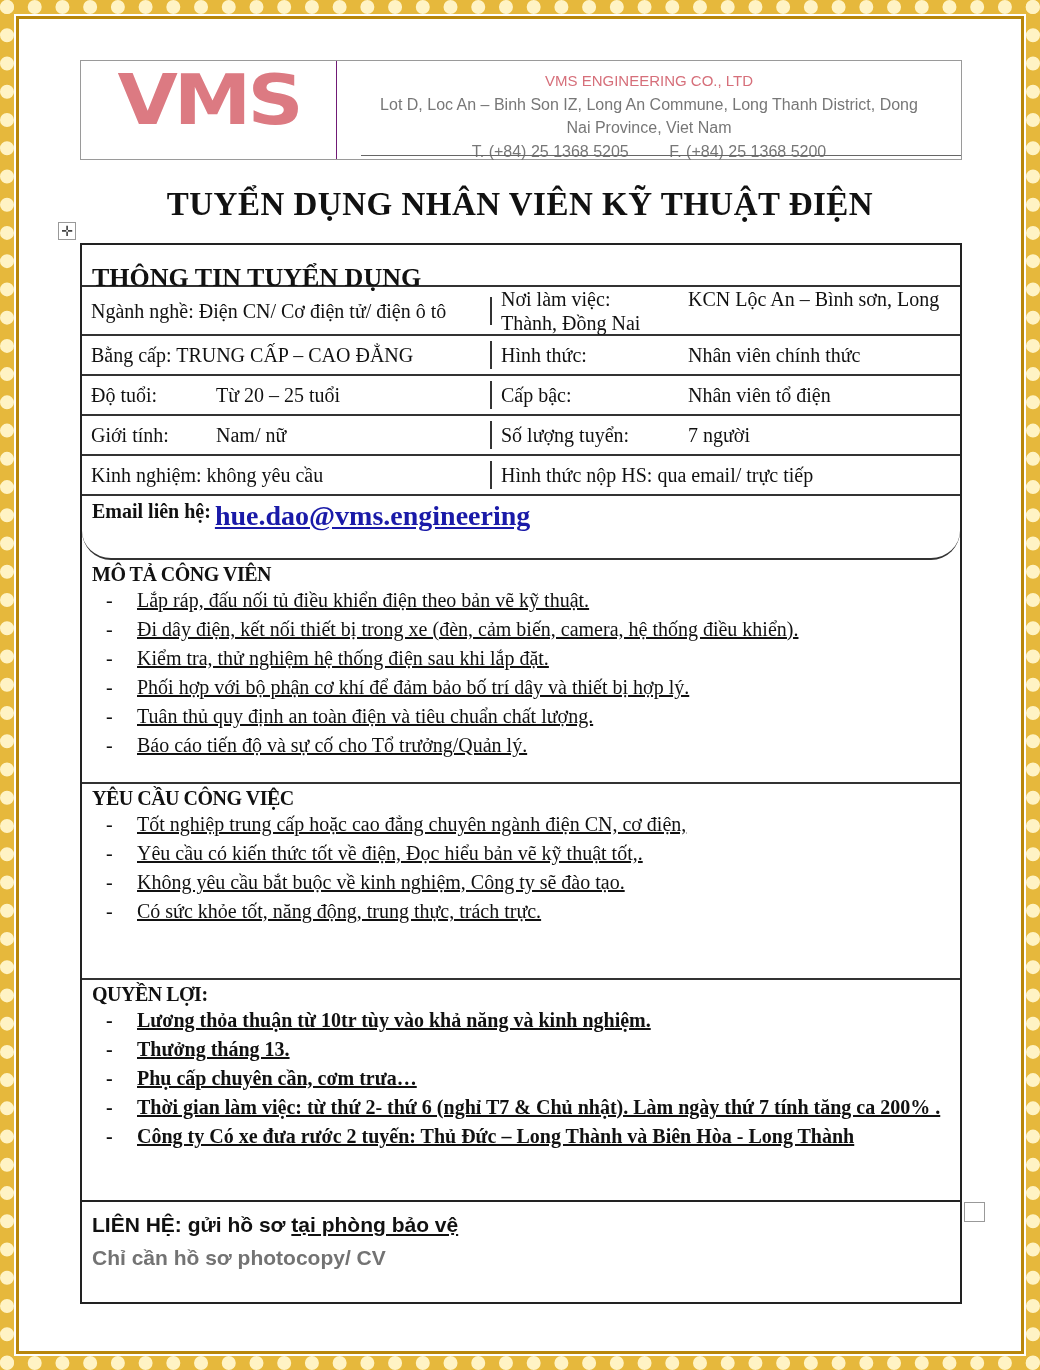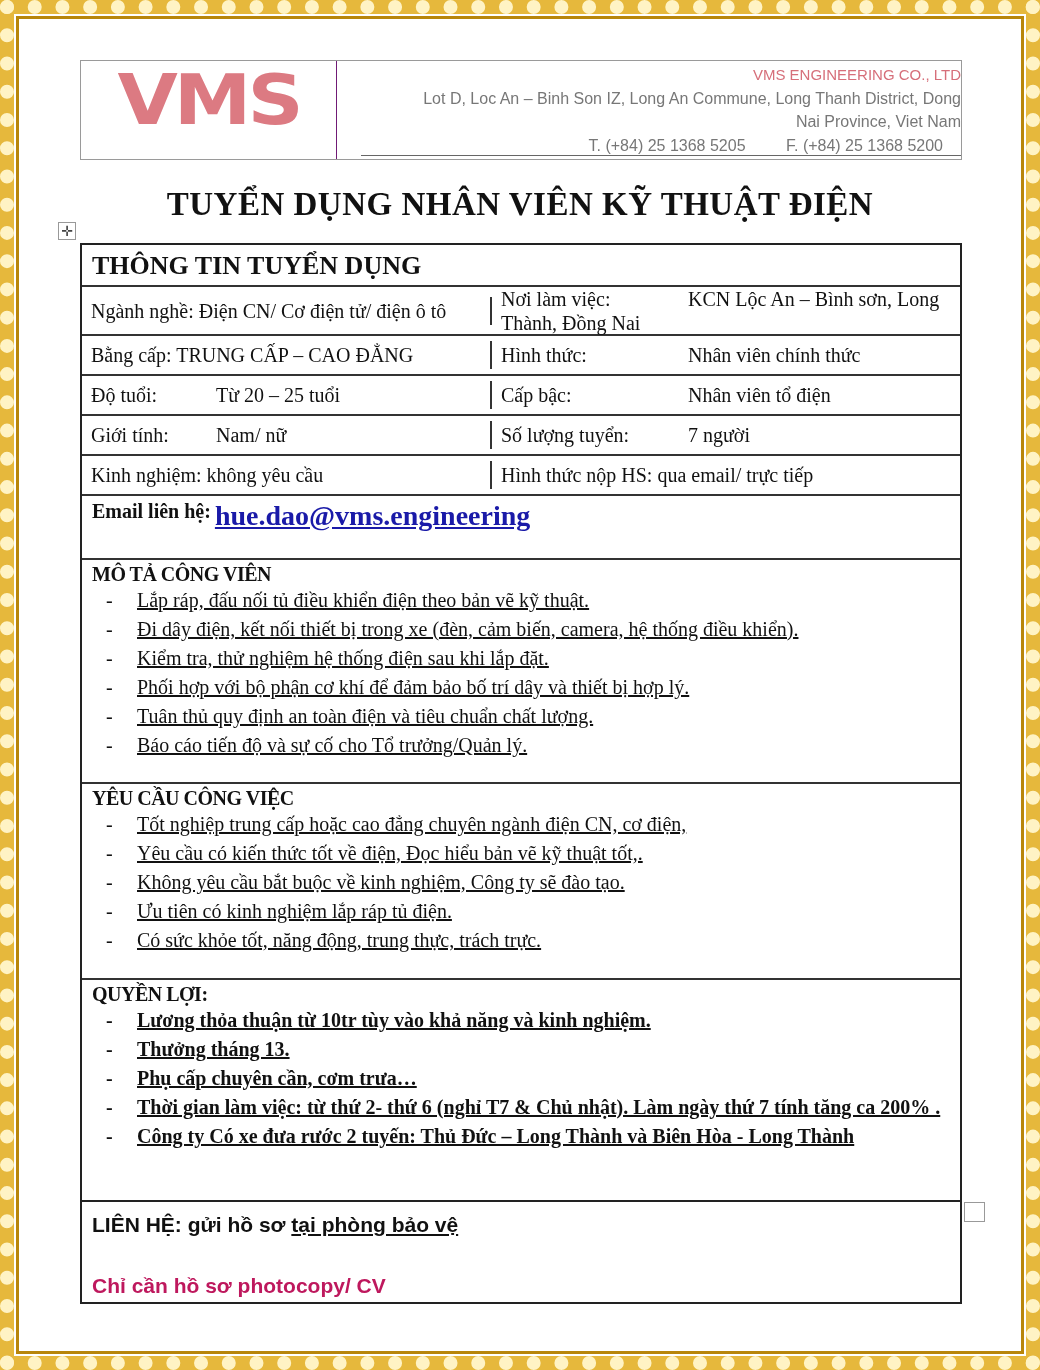--- a/index.html
+++ b/index.html
@@ -37,23 +37,24 @@
   .logo-cell {
     width: 256px; border-right: 1px solid #701a75; box-sizing: border-box;
     display: flex; align-items: flex-start; justify-content: center;
   }
   .logo-text {
     font-family: "DejaVu Sans", sans-serif; font-weight: bold;
     font-size: 78px; color: #dc7a82; letter-spacing: -4px; line-height: 1;
     transform: scaleY(0.9);
   }
   .company-cell {
-    flex: 1; text-align: right; font-family: "Liberation Sans", sans-serif;
+    flex: 1; text-align: center; font-family: "Liberation Sans", sans-serif;
     color: #777; font-size: 16px; line-height: 23.5px; padding-top: 2px;
     position: relative;
+    margin-top: 6px;
   }
   .company-name { color: #d66f7a; font-size: 15px; }
   .company-cell .rule {
     position: absolute; left: 24px; right: 0; bottom: 3px; border-bottom: 1.5px solid #666;
   }
   .phones span { margin: 0 18px; }
 
   .main-title {
     position: absolute; left: 0; width: 1040px; top: 185px; text-align: center;
     font-weight: bold; font-size: 33px; letter-spacing: 0.5px;
@@ -70,45 +71,45 @@
     position: absolute; left: 80px; top: 243px; width: 882px;
     border: 2px solid #222; box-sizing: border-box;
   }
   .row { display: flex; border-bottom: 2px solid #333; box-sizing: border-box; }
   .row:last-child { border-bottom: none; }
   .cell { box-sizing: border-box; padding: 2px 9px; font-size: 20px; line-height: 24px; }
   .cell.left { width: 410px; border-right: 2px solid #333; }
   .cell.right { flex: 1; }
   .tab-k { width: 125px; display: inline-block; }
   .tab-k-r { width: 187px; display: inline-block; }
-  .section-heading { font-size: 26px; font-weight: bold; padding: 6px 10px 2px; height: 40px; box-sizing: border-box; }
+  .section-heading { font-size: 26px; font-weight: bold; padding: 18px 10px 2px; height: 40px; box-sizing: border-box; }
   .info-row { height: 40px; align-items: center; }
   .info-row.tall { height: 49px; }
-  .email-row { height: 64px; padding: 4px 10px; box-sizing: border-box; }
+  .email-row { height: 64px; padding: 4px 10px; box-sizing: border-box; border-radius: 29px; }
   .email-label { font-weight: bold; font-size: 20px; }
   .email-link { font-weight: bold; font-size: 28px; color: #1a1aa8; text-decoration: underline; }
 
   .list-section { padding: 2px 10px 6px; box-sizing: border-box; }
   .list-title { font-weight: bold; font-size: 20px; line-height: 24px; letter-spacing: -0.5px; }
   ul.dash { list-style: none; margin: 0; padding: 0; }
   ul.dash li { position: relative; padding-left: 45px; font-size: 20px; line-height: 29px; text-decoration: underline; }
   ul.dash li::before { content: "-"; position: absolute; left: 14px; }
   .benefits ul.dash li { font-weight: bold; }
   .benefits ul.dash li.wrap { line-height: 25px; padding-top: 2px; padding-bottom: 2px; }
 
   
   .contact-box {
     position: absolute; left: 80px; top: 1200px; width: 882px; height: 104px;
     border: 2px solid #222; box-sizing: border-box; padding: 6px 10px;
     font-family: "Liberation Sans", sans-serif; font-size: 21px; line-height: 33px;
   }
   .contact-box .bold { font-weight: bold; }
   .contact-box .underline { text-decoration: underline; margin-top: 12px; }
   .contact-email { color: #1a1aa8; font-weight: bold; text-decoration: underline; margin-left: 8px; }
-  .contact-note { color: #be185d; font-weight: bold; margin-top: 28px; }
+  .contact-note { color: #737373; font-weight: bold; }
   .cell-marker {
     position: absolute; left: 964px; top: 1202px; width: 21px; height: 20px;
     border: 1px solid #999; box-sizing: border-box;
   }
 </style>
 </head>
 <body>
 
 <div class="frame-outer"></div>
 <div class="frame-pattern"></div>
@@ -206,21 +207,20 @@
     </div>
   </div>
 
   <div class="row list-section" style="height:196px;">
     <div style="width:100%">
       <div class="list-title">YÊU CẦU CÔNG VIỆC</div>
       <ul class="dash">
         <li>Tốt nghiệp trung cấp hoặc cao đẳng chuyên ngành điện CN, cơ điện,</li>
         <li>Yêu cầu có kiến thức tốt về điện, Đọc hiểu bản vẽ kỹ thuật tốt,.</li>
         <li>Không yêu cầu bắt buộc về kinh nghiệm, Công ty sẽ đào tạo.</li>
-        <li>Ưu tiên có  kinh nghiệm lắp ráp tủ điện.</li>
         <li>Có sức khỏe tốt, năng động, trung thực, trách trực.</li>
       </ul>
     </div>
   </div>
 
   <div class="row list-section benefits" style="height:220px; border-bottom:none;">
     <div style="width:100%">
       <div class="list-title">QUYỀN LỢI:</div>
       <ul class="dash">
         <li>Lương thỏa thuận từ 10tr  tùy vào khả năng và kinh nghiệm.</li>

